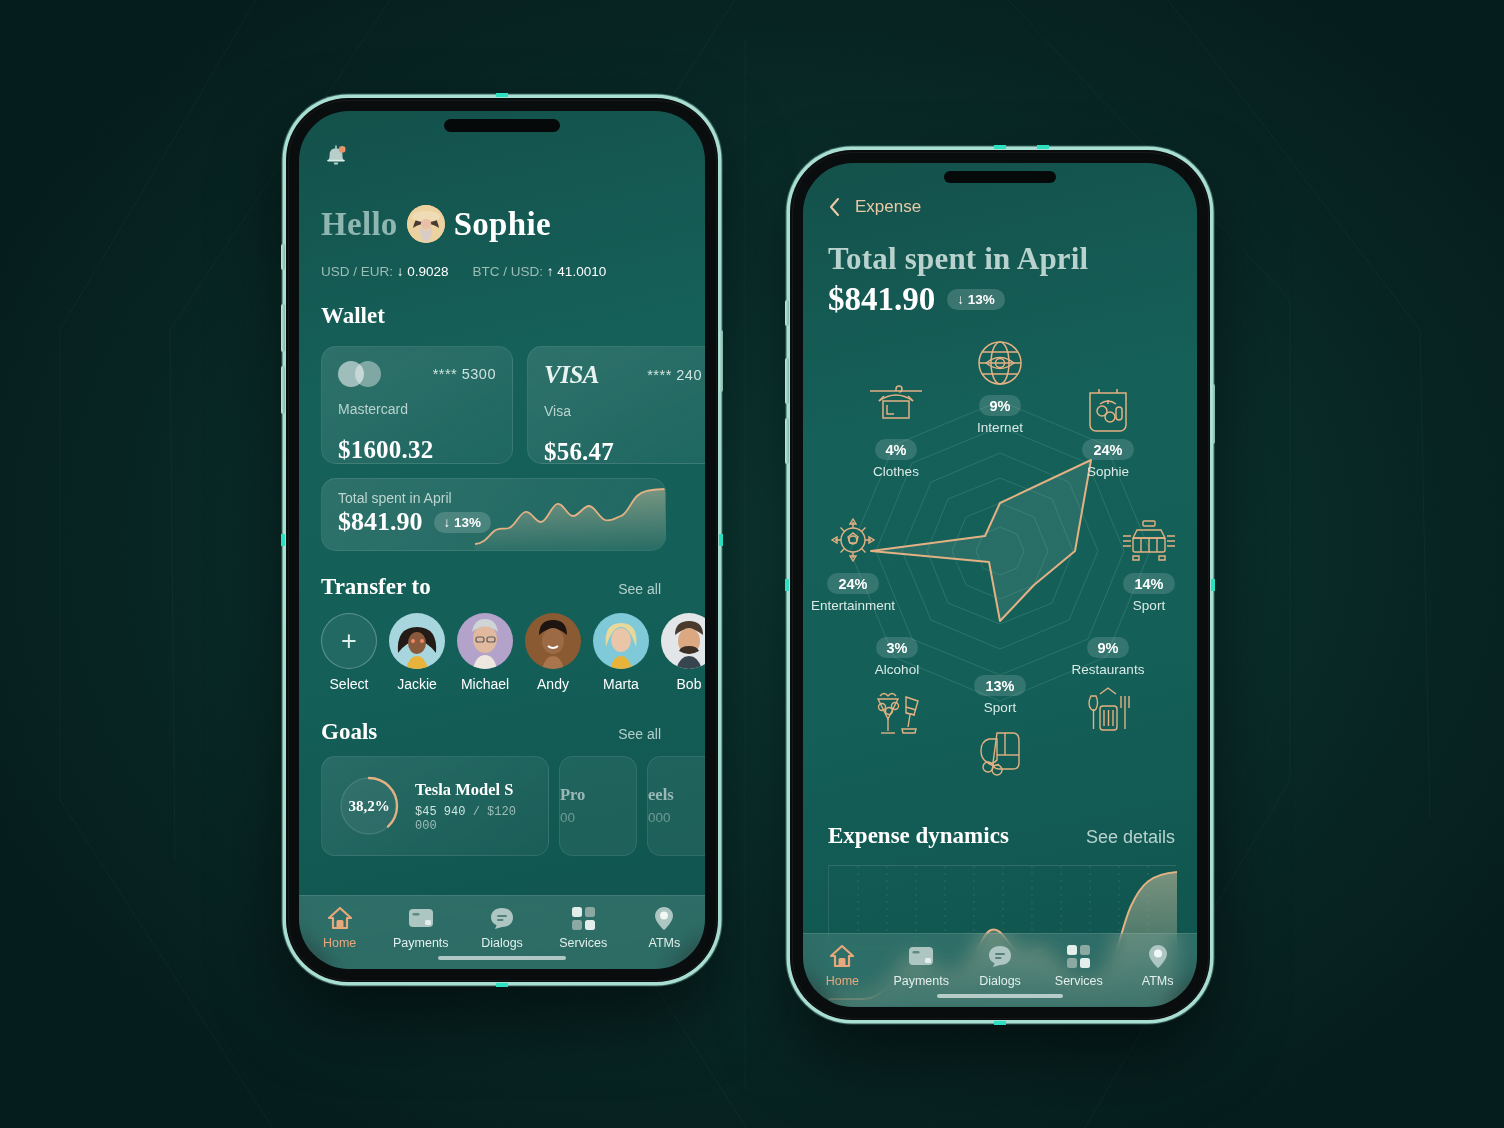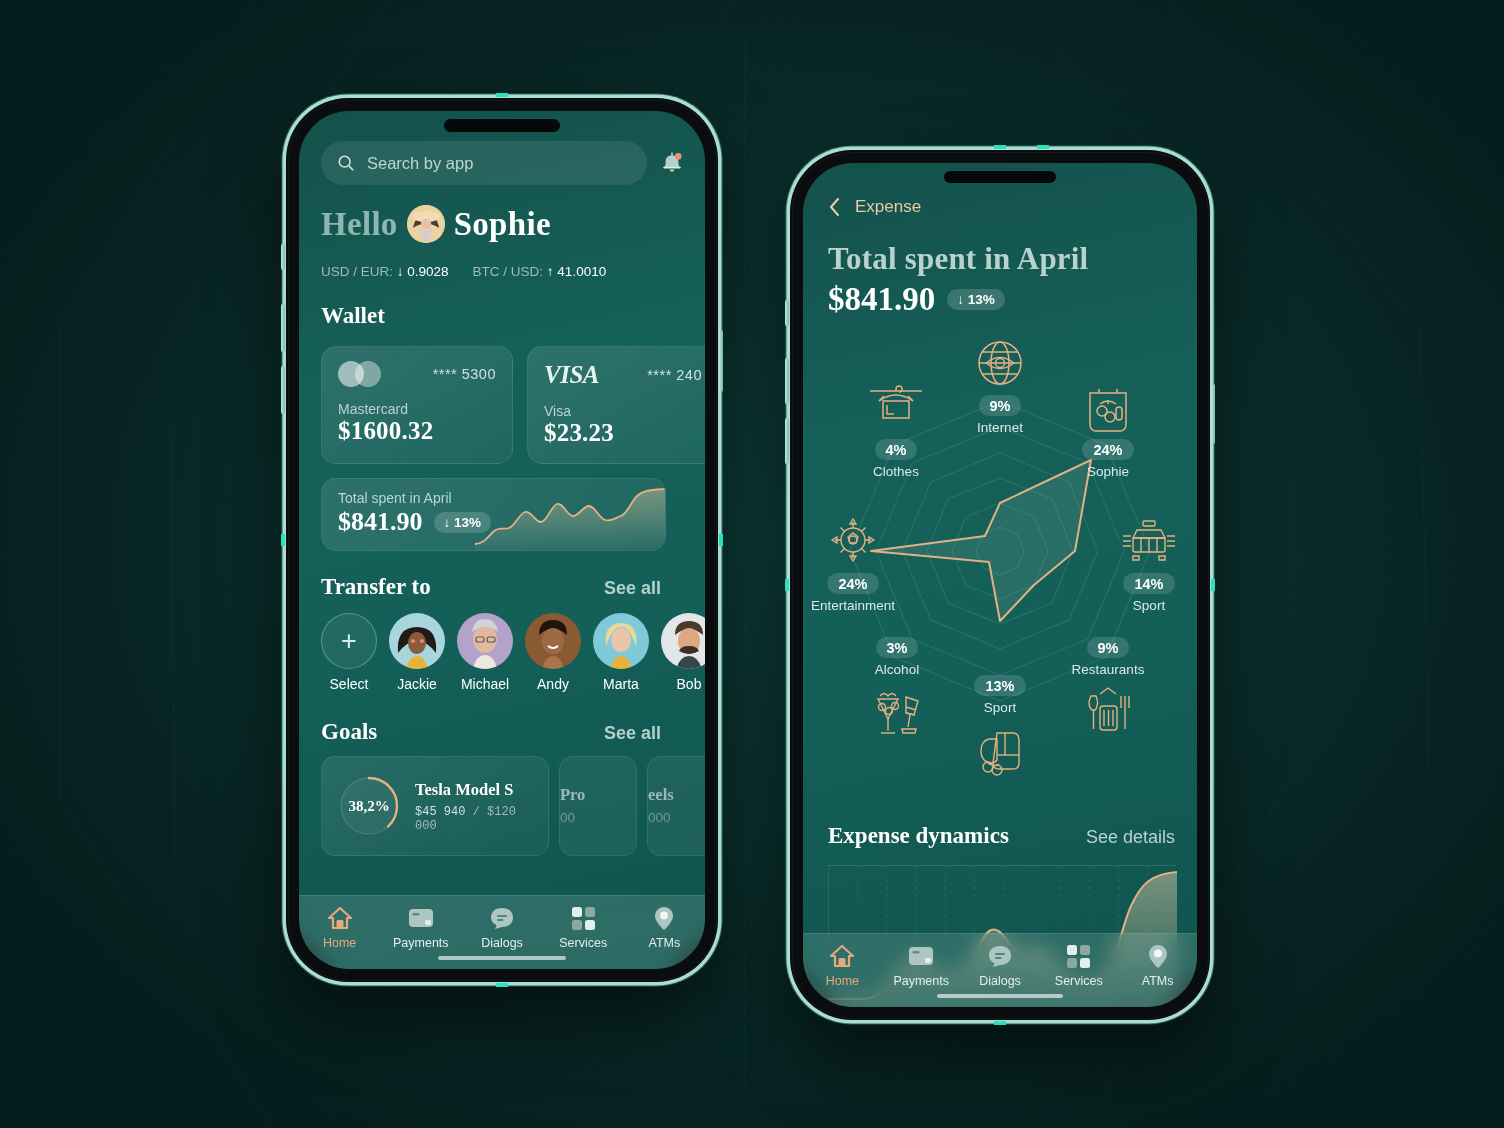--- a/index.html
+++ b/index.html
@@ -69,32 +69,32 @@
   .hello .h1 { font-size: 33px; font-family: "Liberation Serif", serif; font-weight: 700; color: #8fb6b0; letter-spacing: .3px; }
   .hello .h2 { font-size: 33px; font-family: "Liberation Serif", serif; font-weight: 700; color: #ffffff; letter-spacing: .3px; }
   .avatar-s { width: 38px; height: 38px; border-radius: 50%; overflow: hidden; flex: none; position: relative; background: #e8c98f; }
 
   .rates { position: absolute; left: 22px; top: 153px; display: flex; gap: 24px; font-size: 13.5px; }
   .rates .lbl { color: #9dbdb7; }
   .rates .val { color: #ffffff; font-weight: 500; }
 
   .sect-h { position: absolute; display: flex; align-items: baseline; justify-content: space-between; }
   .sect-h .t { font-family: "Liberation Serif", serif; font-weight: 700; font-size: 23px; color: #fff; }
-  .sect-h .a { font-size: 18px; color: #b4d0cb; font-weight: bold; }
+  .sect-h .a { font-size: 14px; color: #b4d0cb; }
 
   .cards { position: absolute; left: 22px; top: 235px; right: 0; display: flex; gap: 14px; }
   .card {
     width: 192px; height: 118px; border-radius: 15px; flex: none; padding: 14px 16px;
     background: linear-gradient(150deg, rgba(255,255,255,.115), rgba(255,255,255,.045));
     border: 1px solid rgba(255,255,255,.09); position: relative;
   }
   .card .top { display: flex; align-items: center; justify-content: space-between; }
   .card .num { font-size: 14.5px; color: #cfe3df; letter-spacing: .5px; }
   .card .nm { font-size: 14px; color: #b9d3ce; margin-top: 14px; }
-  .card .amt { font-family: "Liberation Serif", serif; font-weight: 700; font-size: 25px; color: #fff; margin-top: 0; letter-spacing: .2px; }
+  .card .amt { font-family: "Liberation Serif", serif; font-weight: 700; font-size: 25px; color: #fff; margin-top: 19px; letter-spacing: .2px; }
   .mc { width: 46px; height: 26px; position: relative; }
   .mc i { position: absolute; top: 0; width: 26px; height: 26px; border-radius: 50%; background: rgba(255,255,255,.55); }
   .mc i:nth-child(1) { left: 0; }
   .mc i:nth-child(2) { left: 17px; background: rgba(255,255,255,.4); }
   .visa { font-family: "Liberation Serif", serif; font-style: italic; font-weight: 700; font-size: 25px; color: #e8f3f0; letter-spacing: -.5px; }
 
   .spent {
     position: absolute; left: 22px; top: 367px; width: 345px; height: 73px; border-radius: 15px;
     background: linear-gradient(120deg, rgba(255,255,255,.11), rgba(255,255,255,.05));
     border: 1px solid rgba(255,255,255,.085); padding: 11px 16px; overflow: hidden;
@@ -195,27 +195,20 @@
 
   <div class="tick" style="left:50%; top:-5px; width:12px; height:4px; margin-left:-6px;"></div>
   <div class="tick" style="left:50%; bottom:-5px; width:12px; height:4px; margin-left:-6px;"></div>
   <div class="tick" style="left:-5px; top:50%; width:4px; height:12px; margin-top:-6px;"></div>
   <div class="tick" style="right:-5px; top:50%; width:4px; height:12px; margin-top:-6px;"></div>
 
   <div class="screen">
     <div class="notch"></div>
 
     <div class="searchrow">
-      <div class="searchbar">
-        <svg width="18" height="18" viewBox="0 0 20 20" fill="none" stroke="#cfe3df" stroke-width="1.8">
-            <circle cx="8.5" cy="8.5" r="6"></circle>
-            <path d="M13.2 13.2 L18 18"></path>
-          </svg>
-        <span class="ph">Search by app</span>
-      </div>
       <div class="bell">
         <svg width="30" height="30" viewBox="0 0 30 30">
           <path d="M15 7.5 L15 5" stroke="#cfe3df" stroke-width="1.3" stroke-linecap="round"></path>
           <path d="M15 7.2 c-4 0-6.4 2.8-6.4 6.4 0 4.3-1.3 5.6-1.3 5.6 h15.4 s-1.3-1.3-1.3-5.6 c0-3.6-2.4-6.4-6.4-6.4 z" fill="#b7cecb"></path>
           <path d="M7 19.6 h16" stroke="#dceeea" stroke-width="1.6" stroke-linecap="round"></path>
           <path d="M12.6 21.4 a2.4 2.4 0 0 0 4.8 0" fill="#b7cecb"></path>
           <circle cx="21.2" cy="8.4" r="3.3" fill="#e8956a"></circle>
         </svg>
       </div>
     </div>
@@ -256,21 +249,21 @@
         </div>
         <div class="nm">Mastercard</div>
         <div class="amt">$1600.32</div>
       </div>
       <div class="card">
         <div class="top">
           <span class="visa">VISA</span>
           <span class="num">**** 240</span>
         </div>
         <div class="nm">Visa</div>
-        <div class="amt">$23.23</div>
+        <div class="amt">$56.47</div>
       </div>
     </div>
 
     <div class="spent">
       <div class="lb">Total spent in April</div>
       <div class="row">
         <span class="v">$841.90</span>
         <span class="pill">↓ 13%</span>
       </div>
       <svg class="spark" viewBox="0 0 190 62" preserveAspectRatio="none">

